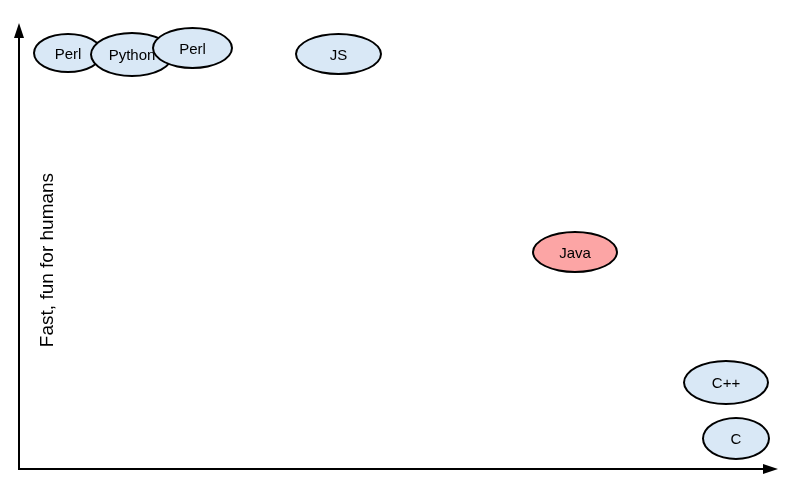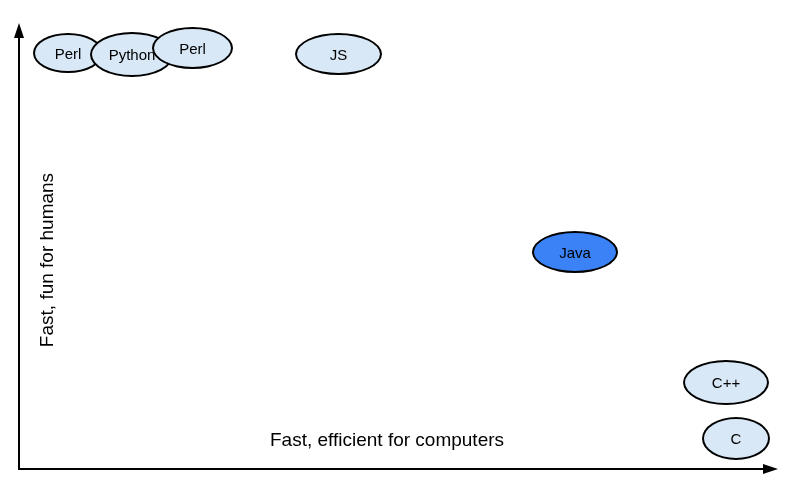--- a/index.html
+++ b/index.html
@@ -80,35 +80,34 @@
 <body>
 
 <div class="canvas">
 
   <div class="y-axis-line"></div>
   <div class="x-axis-line"></div>
   <div class="arrow-up"></div>
   <div class="arrow-right"></div>
 
   <div class="y-axis-label">Fast, fun for humans</div>
-  <div class="x-axis-label">Fast, efficient for computers</div>
 
 <div class="node" style="left: 33px; top: 33px; width: 70px; height: 40px; background: rgb(217, 232, 246); border-color: rgb(0, 0, 0);">
     <span class="node-label">Perl</span>
   </div>
     <div class="node" style="left: 90px; top: 32px; width: 84px; height: 45px; background: rgb(217, 232, 246); border-color: rgb(0, 0, 0);">
     <span class="node-label">Python</span>
   </div>
     <div class="node" style="left: 152px; top: 27px; width: 81px; height: 42px; background: rgb(217, 232, 246); border-color: rgb(0, 0, 0);">
     <span class="node-label">Perl</span>
   </div>
     <div class="node" style="left: 295px; top: 33px; width: 87px; height: 42px; background: rgb(217, 232, 246); border-color: rgb(0, 0, 0);">
     <span class="node-label">JS</span>
   </div>
-    <div class="node" style="left: 532px; top: 231px; width: 86px; height: 42px; background: #3b82f6; border-color: rgb(0, 0, 0);">
+    <div class="node" style="left: 532px; top: 231px; width: 86px; height: 42px; background: #fca5a5; border-color: rgb(0, 0, 0);">
     <span class="node-label">Java</span>
   </div>
     <div class="node" style="left: 683px; top: 360px; width: 86px; height: 45px; background: rgb(217, 232, 246); border-color: rgb(0, 0, 0);">
     <span class="node-label">C++</span>
   </div>
     <div class="node" style="left: 702px; top: 417px; width: 68px; height: 43px; background: rgb(217, 232, 246); border-color: rgb(0, 0, 0);">
     <span class="node-label">C</span>
   </div>
   </div>
 

